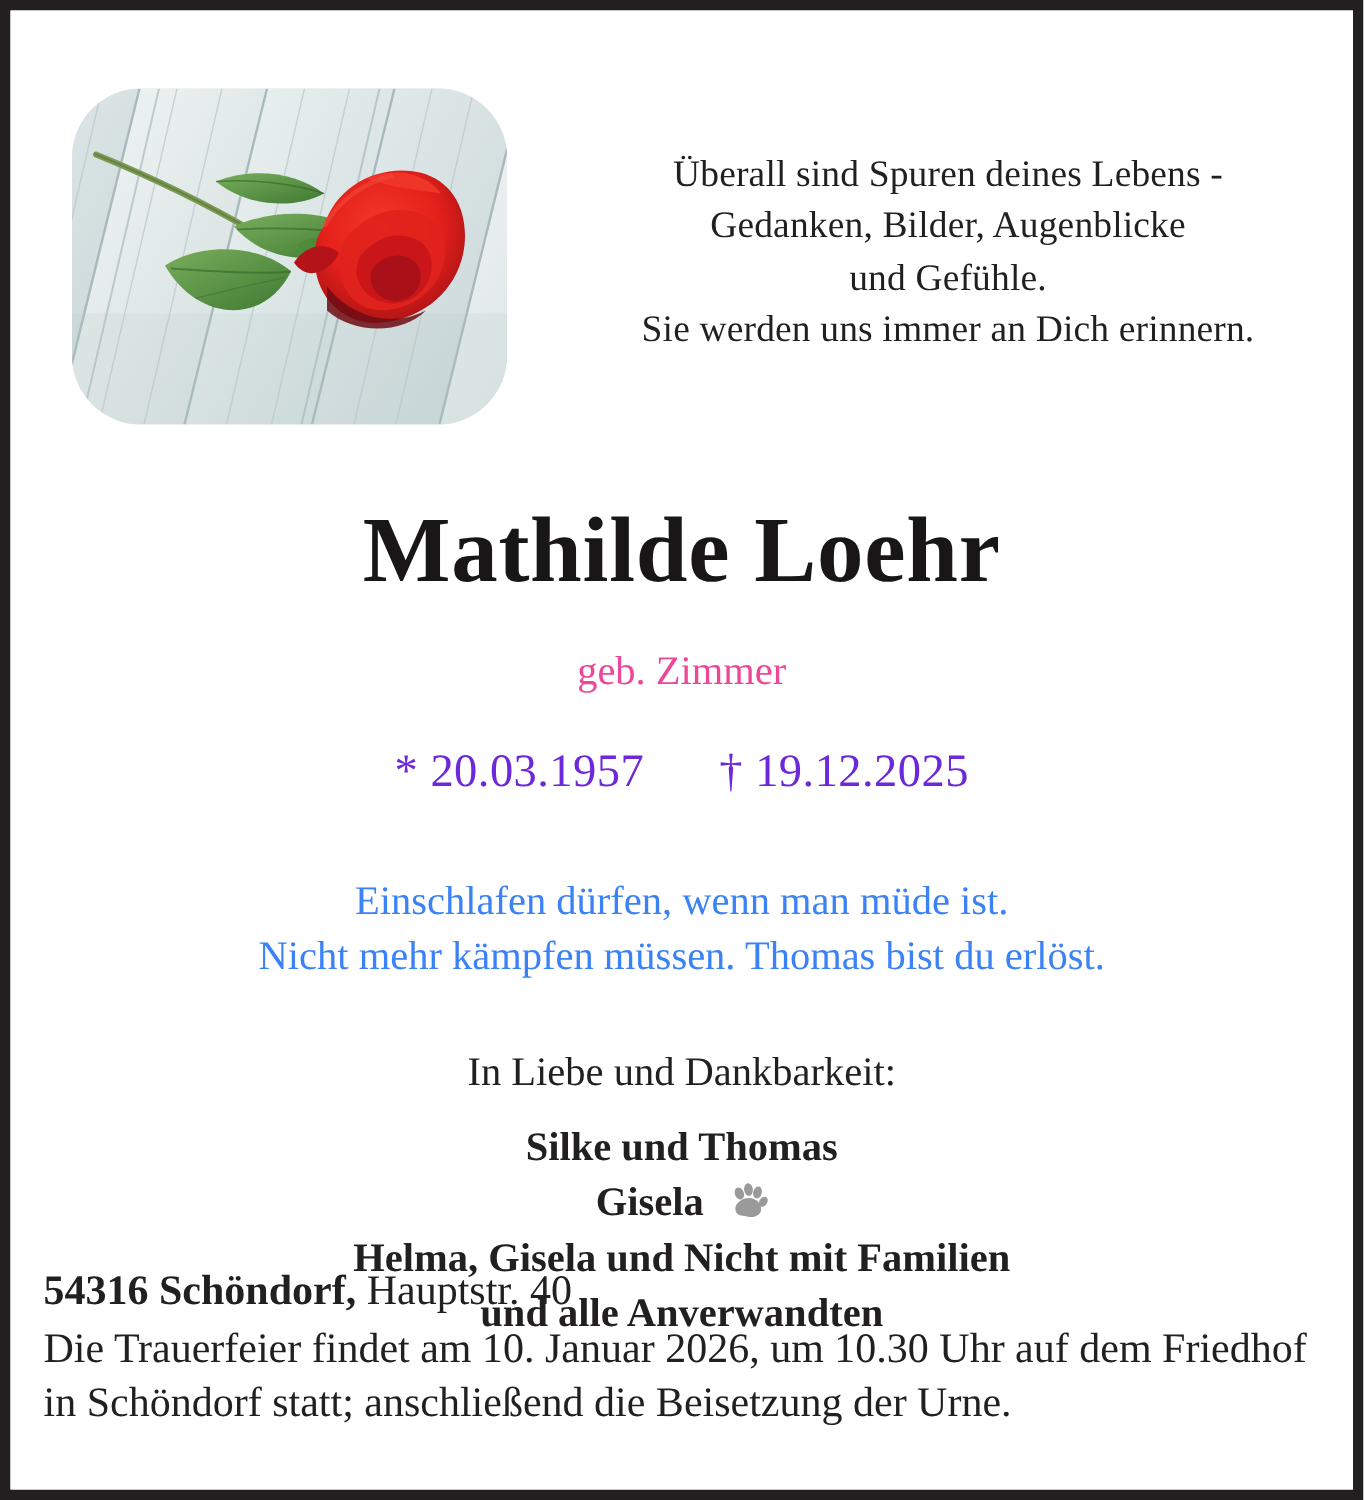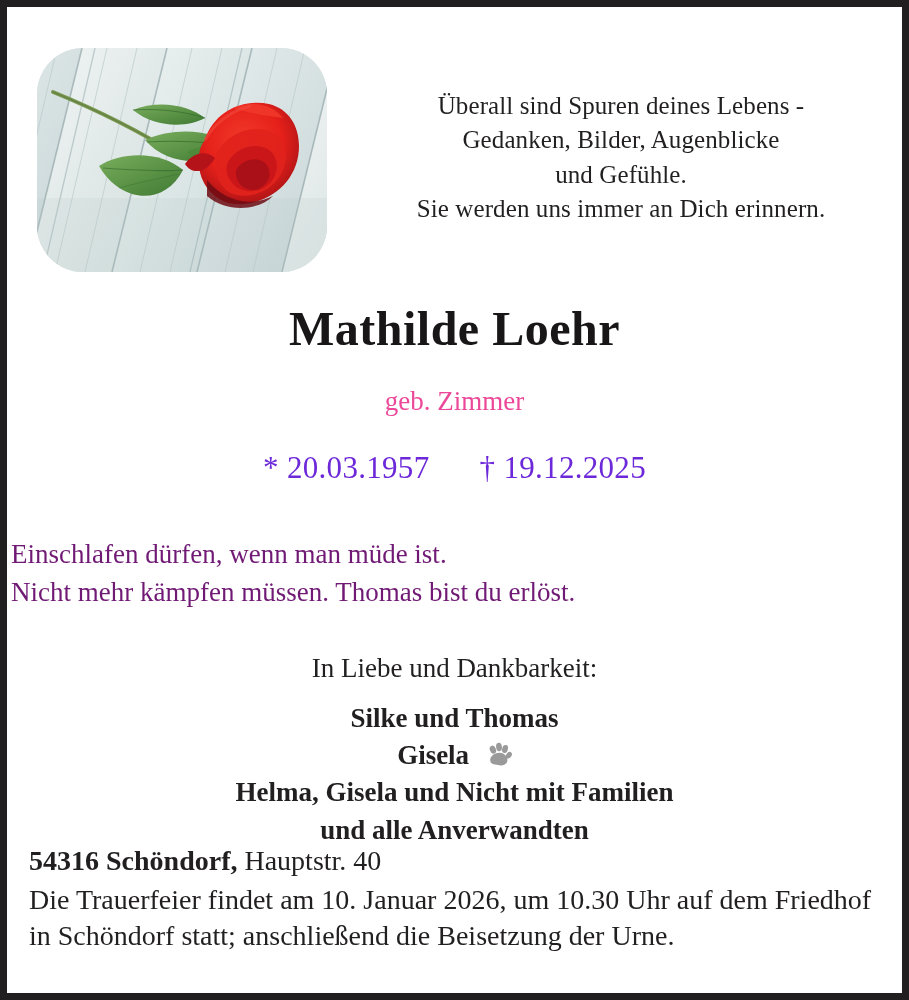--- a/index.html
+++ b/index.html
@@ -22,21 +22,21 @@
     height: 1000px;
     background: #ffffff;
     border: 7px solid #211f20;
   }
   .obituary-page {
     position: relative;
     box-sizing: border-box;
     width: 100%;
     height: 100%;
     background: #ffffff;
-    padding: 4px;
+    padding: 15px;
   }
 
   
   .top-region {
     position: relative;
     height: 265px;
   }
 
   
   .photo {
@@ -66,22 +66,22 @@
     line-height: 1.37;
     color: #211f20;
     letter-spacing: 0.1px;
   }
 
   
   .name-block {
     text-align: center;
   }
   .deceased-name {
-    margin: 28px 0 0 0;
-    font-size: 48px;
+    margin: 48px 0 0 0;
+    font-size: 62px;
     font-weight: bold;
     letter-spacing: 0.5px;
     color: #181617;
     line-height: 1.05;
   }
   .maiden-name {
     margin-top: 32px;
     font-size: 27px;
     color: #ec4899;
   }
@@ -92,23 +92,24 @@
     letter-spacing: 0.3px;
   }
   .life-dates .date-sep {
     display: inline-block;
     width: 34px;
   }
 
   
   .middle-verse {
     margin-top: 50px;
+    text-align: center;
     font-size: 27px;
     line-height: 1.38;
-    color: #701a75;
+    color: #3b82f6;
   }
 
   
   .mourners {
     margin-top: 42px;
     text-align: center;
     color: #211f20;
   }
   .mourners-intro {
     font-size: 27px;

